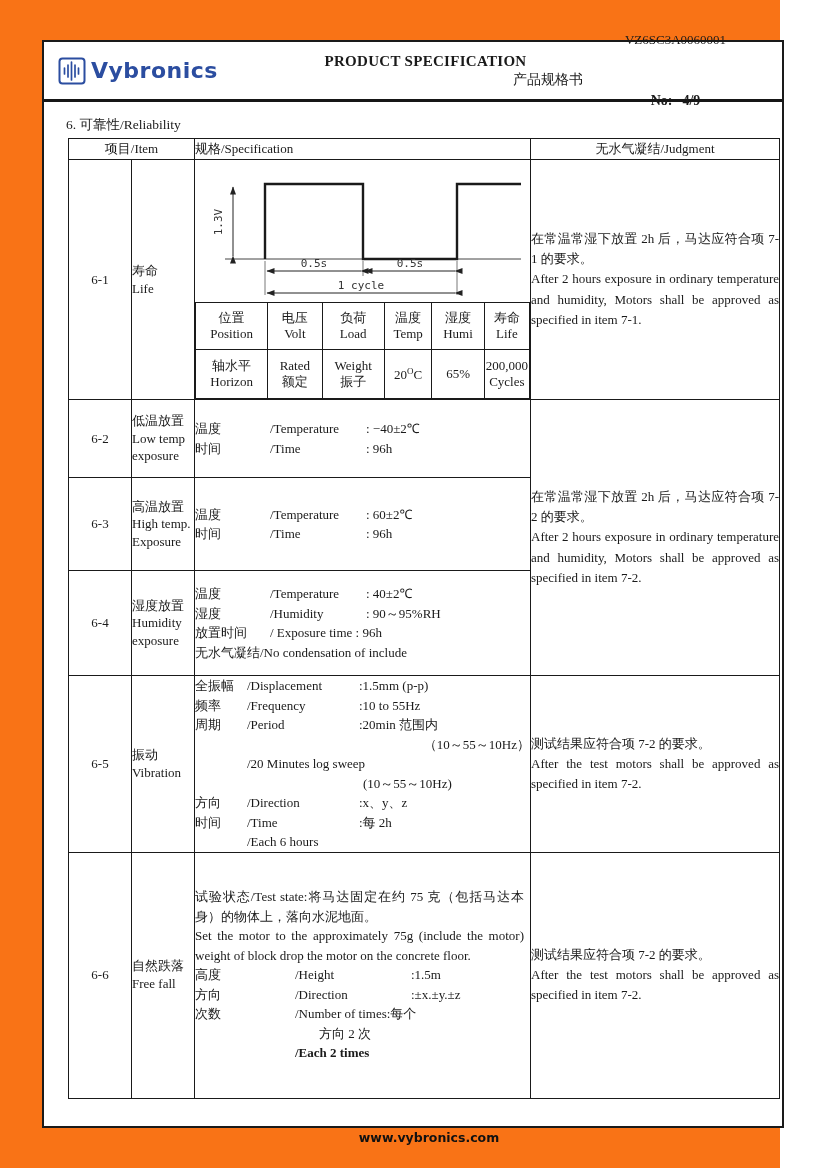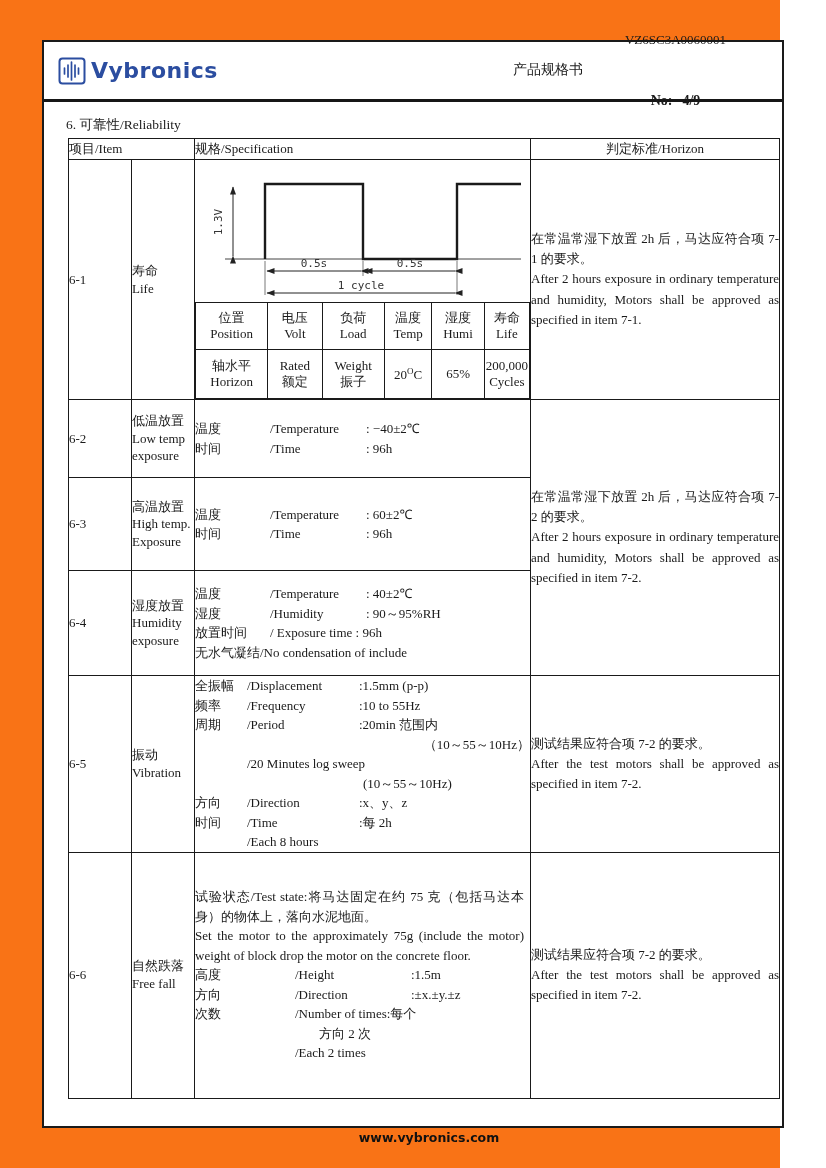--- a/index.html
+++ b/index.html
@@ -19,24 +19,24 @@
   .hdr-title-zh{font-size:14px;text-align:right;}
   .hdr-right{width:185px;text-align:center;line-height:1.5;}
   .docnum{font-size:13px;}
   .pageno{font-size:14px;font-weight:bold;margin-top:40px;}
   .pageno .sp{display:inline-block;width:10px;}
   
   .sec-title{margin:14px 0 4px 22px;font-size:13.5px;}
   
   table.main{border-collapse:collapse;margin-left:24px;width:708px;table-layout:fixed;}
   table.main th, table.main td{border:1px solid #1a1a1a;font-size:13px;padding:0;}
-  th.h-item{width:125px;font-weight:normal;text-align:left;height:20px;font-size:13px;}
+  th.h-item{width:125px;font-weight:normal;text-align:center;height:20px;font-size:13px;}
   th.h-spec{width:335px;font-weight:normal;text-align:left;padding-left:8px;}
   th.h-judg{width:248px;font-weight:normal;text-align:center;}
-  td.idc{vertical-align:middle;width:37px;}
+  td.idc{text-align:center;vertical-align:middle;width:37px;}
   td.itemc{vertical-align:middle;padding:2px 4px 2px 6px;width:88px;line-height:1.35;}
   td.specc{vertical-align:middle;padding:4px 0 4px 6px;line-height:1.5;}
   td.judg{vertical-align:middle;padding:6px 10px;line-height:1.55;font-size:13.5px;}
   td.judg .zh{text-align:justify;}
   td.judg .en{text-align:justify;}
   tr.r1{height:234px;} tr.r2{height:78px;} tr.r3{height:93px;}
   tr.r4{height:105px;} tr.r5{height:162px;} tr.r6{height:246px;}
   
   td.cell61{padding:0;vertical-align:top;}
   .c61{display:flex;flex-direction:column;height:100%;}
@@ -50,21 +50,21 @@
   
   .sline{display:flex;}
   .sline .zh{flex:none;white-space:pre;}
   .sline .en{flex:none;white-space:pre;}
   .sline .val{white-space:pre;padding-left:4px;}
   .g234 .zh{min-width:75px;} .g234 .en{min-width:92px;}
   .g5 .zh{min-width:52px;} .g5 .en{min-width:108px;}
   .g6 .zh{min-width:100px;} .g6 .en{min-width:112px;}
   .ind{white-space:pre;}
   .i138{padding-left:138px;text-align:right;} .i168{padding-left:168px;} .i52{padding-left:52px;}
-  .i124{padding-left:124px;} .i100{padding-left:100px;}
+  .i124{padding-left:124px;} .i100{padding-left:100px;font-weight:bold;}
   .para{text-align:justify;padding-right:6px;}
   
   .footer{position:absolute;left:16px;top:1130px;width:826px;text-align:center;
           font-family:"DejaVu Sans", sans-serif;font-weight:bold;font-size:12.5px;color:#111;}
 </style>
 </head>
 <body>
 
 <div class="page">
   <div class="frame">
@@ -77,36 +77,37 @@
             <line x1="6.5" y1="11" x2="6.5" y2="17"></line>
             <line x1="10" y1="8" x2="10" y2="20"></line>
             <line x1="13.5" y1="5" x2="13.5" y2="23"></line>
             <line x1="17" y1="8" x2="17" y2="20"></line>
             <line x1="20.5" y1="11" x2="20.5" y2="17"></line>
           </g>
         </svg>
         <span class="brand-name">Vybronics</span>
       </div>
       <div class="hdr-center">
+        <div class="hdr-title-en">PRODUCT SPECIFICATION</div>
         <div class="hdr-title-zh">产品规格书</div>
       </div>
       <div class="hdr-right">
         <div class="docnum">VZ6SC3A0060001</div>
         <div class="pageno"><span>No:</span><span class="sp"></span><span>4/9</span></div>
       </div>
     </div>
 
     <div class="sec-title">6. 可靠性/Reliability</div>
 
     <table class="main">
       <tbody>
           <tr>
         <th class="h-item" colspan="2">项目/Item</th>
         <th class="h-spec">规格/Specification</th>
-        <th class="h-judg">判定标准/Horizon</th>
+        <th class="h-judg">无水气凝结/Judgment</th>
       </tr>
 
       <tr class="r1">
         <td class="idc">6-1</td>
         <td class="itemc">
           <div>寿命</div>
           <div>Life</div>
         </td>
         <td class="cell61">
           <div class="c61">
@@ -291,21 +292,21 @@
           <div class="sline">
                 <span class="zh">方向</span>
                 <span class="en">/Direction</span>
                 <span class="val">:x、y、z</span>
               </div>
           <div class="sline">
                 <span class="zh">时间</span>
                 <span class="en">/Time</span>
                 <span class="val">:每 2h</span>
               </div>
-          <div class="ind i52">/Each 8 hours</div>
+          <div class="ind i52">/Each 6 hours</div>
         </td>
         <td class="judg">
           <div class="zh">测试结果应符合项 7-2 的要求。</div>
           <div class="en">After the test motors shall be approved as specified in item 7-2.</div>
         </td>
       </tr>
 
       <tr class="r6">
         <td class="idc">6-6</td>
         <td class="itemc">

